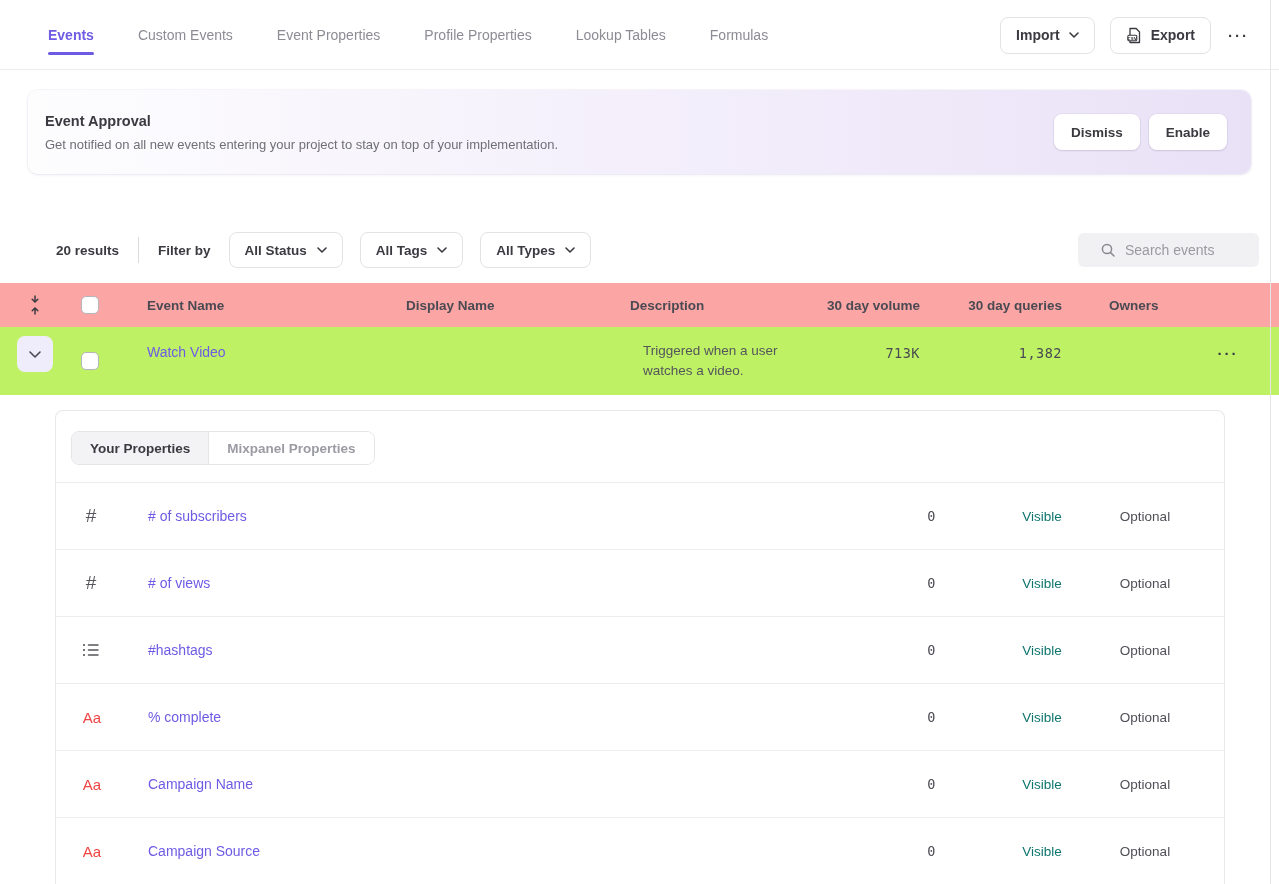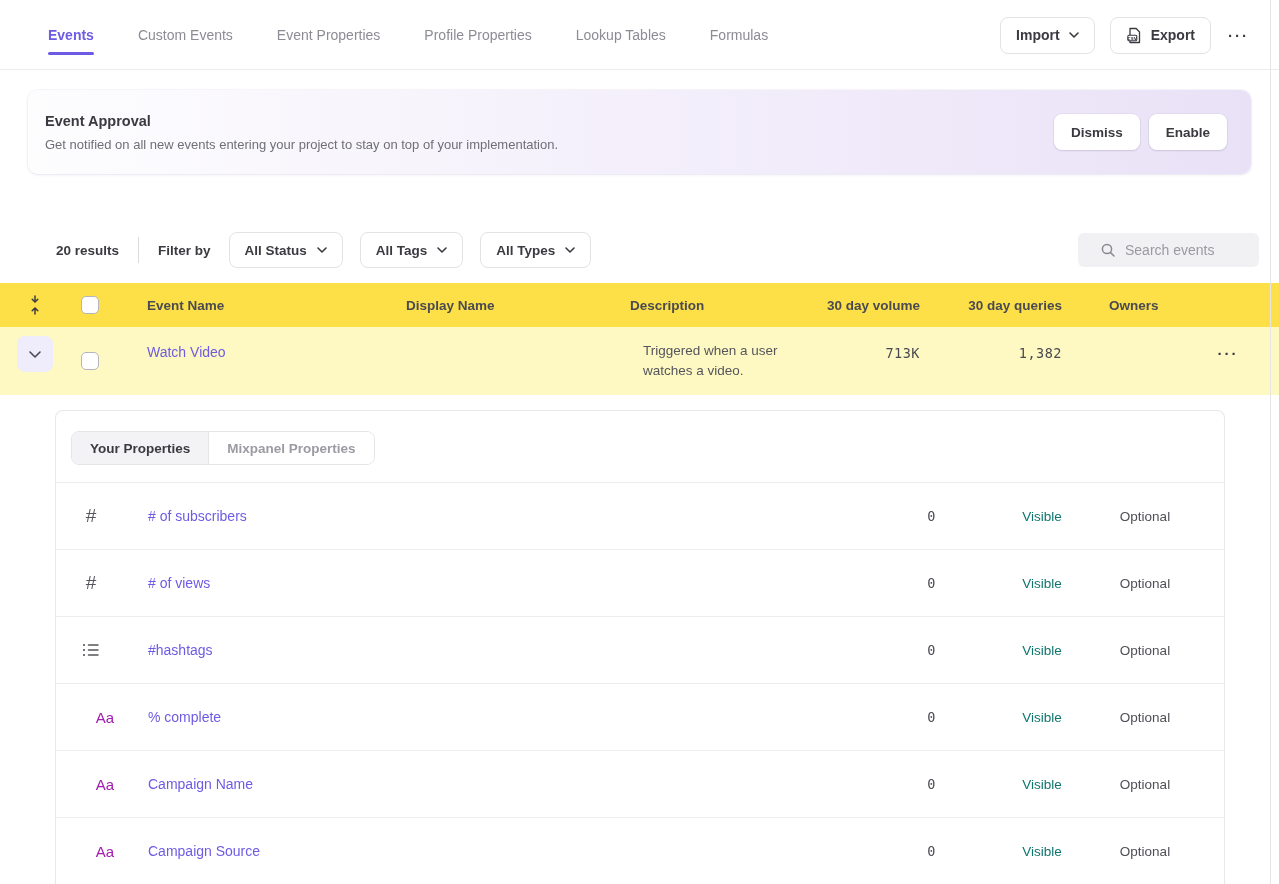--- a/index.html
+++ b/index.html
@@ -51,28 +51,28 @@
   .search-box {
     position:absolute; right:20px; top:233px; width:181px; height:34px;
     background:#f1f1f3; border-radius:6px; display:flex; align-items:center; gap:9px; padding-left:22px;
   }
   .search-box input {
     border:none; background:transparent; outline:none; width:130px;
     font-size:14px; color:#3a3a40; font-family:"Liberation Sans", sans-serif;
   }
   .search-box input::placeholder { color:#9a9aa1; }
   
-  .tbl-header { position:absolute; left:0; right:0; top:283px; height:44px; background:#fde047; }
+  .tbl-header { position:absolute; left:0; right:0; top:283px; height:44px; background:#fca5a5; }
   .th { position:absolute; top:50%; transform:translateY(-50%); font-size:13.5px; font-weight:700; color:#4a4a52; }
   .checkbox {
     width:18px; height:18px; border:1px solid #b5b5bc; border-radius:5px; background:#fff; cursor:pointer;
   }
   .collapse-ic { position:absolute; left:28px; top:50%; transform:translateY(-50%); display:flex; cursor:pointer; }
   .hdr-check { position:absolute; left:81px; top:13px; }
-  .event-row { position:absolute; left:0; right:0; top:327px; height:68px; background:#fef9c3; }
+  .event-row { position:absolute; left:0; right:0; top:327px; height:68px; background:#bef264; }
   .row-expander {
     position:absolute; left:17px; top:9px; width:36px; height:36px; border-radius:8px;
     background:#efecfb; display:flex; align-items:center; justify-content:center; cursor:pointer; color:#4a4a52;
   }
   .row-check { position:absolute; left:81px; top:25px; }
   .event-link { position:absolute; left:147px; top:17px; font-size:14px; color:#6e5be4; text-decoration:none; cursor:pointer; }
   .event-desc { position:absolute; left:630px; top:14px; font-size:13.5px; color:#55555c; line-height:20px;margin-left:13px; }
   .num { font-family:"DejaVu Sans Mono", monospace; font-size:13.5px; color:#4a4a52; letter-spacing:.5px; }
   .col-volume { position:absolute; left:790px; width:130px; text-align:right; }
   .col-queries { position:absolute; left:932px; width:130px; text-align:right; }
@@ -91,22 +91,22 @@
   .seg { display:flex; align-items:center; padding:0 18px; font-size:13.5px; font-weight:700; cursor:pointer; }
   .seg.active { background:#f3f3f5; color:#3a3a40; }
   .seg.inactive { background:#fff; color:#9b9ba3; border-left:1px solid #e5e5e8; }
   .props-list { position:absolute; left:0; right:0; top:71px; border-top:1px solid #ececef; }
   .prop-row { position:relative; height:67px; border-bottom:1px solid #ededf0; }
   .prop-icon-num {
     position:absolute; left:35px; top:50%; transform:translate(-50%,-50%);
     font-size:19px; color:#55555c;
   }
   .prop-icon-txt {
-    position:absolute; left:49px; top:50%; transform:translate(-50%,-50%);
-    font-size:15px; font-weight:500; color:#a21caf;
+    position:absolute; left:36px; top:50%; transform:translate(-50%,-50%);
+    font-size:15px; font-weight:500; color:#ef4444;
   }
   .prop-icon-svg { position:absolute; left:35px; top:50%; transform:translate(-50%,-50%); display:flex; }
   .prop-name { position:absolute; left:92px; top:50%; transform:translateY(-50%); font-size:14px; color:#6e5be4; text-decoration:none; cursor:pointer; }
   .prop-count { position:absolute; left:820px; width:60px; text-align:right; top:50%; transform:translateY(-50%); }
   .prop-vis { position:absolute; left:926px; width:120px; text-align:center; top:50%; transform:translateY(-50%); font-size:13.5px; color:#0f766e; }
   .prop-req { position:absolute; left:1029px; width:120px; text-align:center; top:50%; transform:translateY(-50%); font-size:13.5px; color:#4f4f57; }
   
   .scroll-line { position:absolute; left:1270px; top:0; bottom:0; width:1px; background:#e5e5e8; }
 </style>
 </head>

